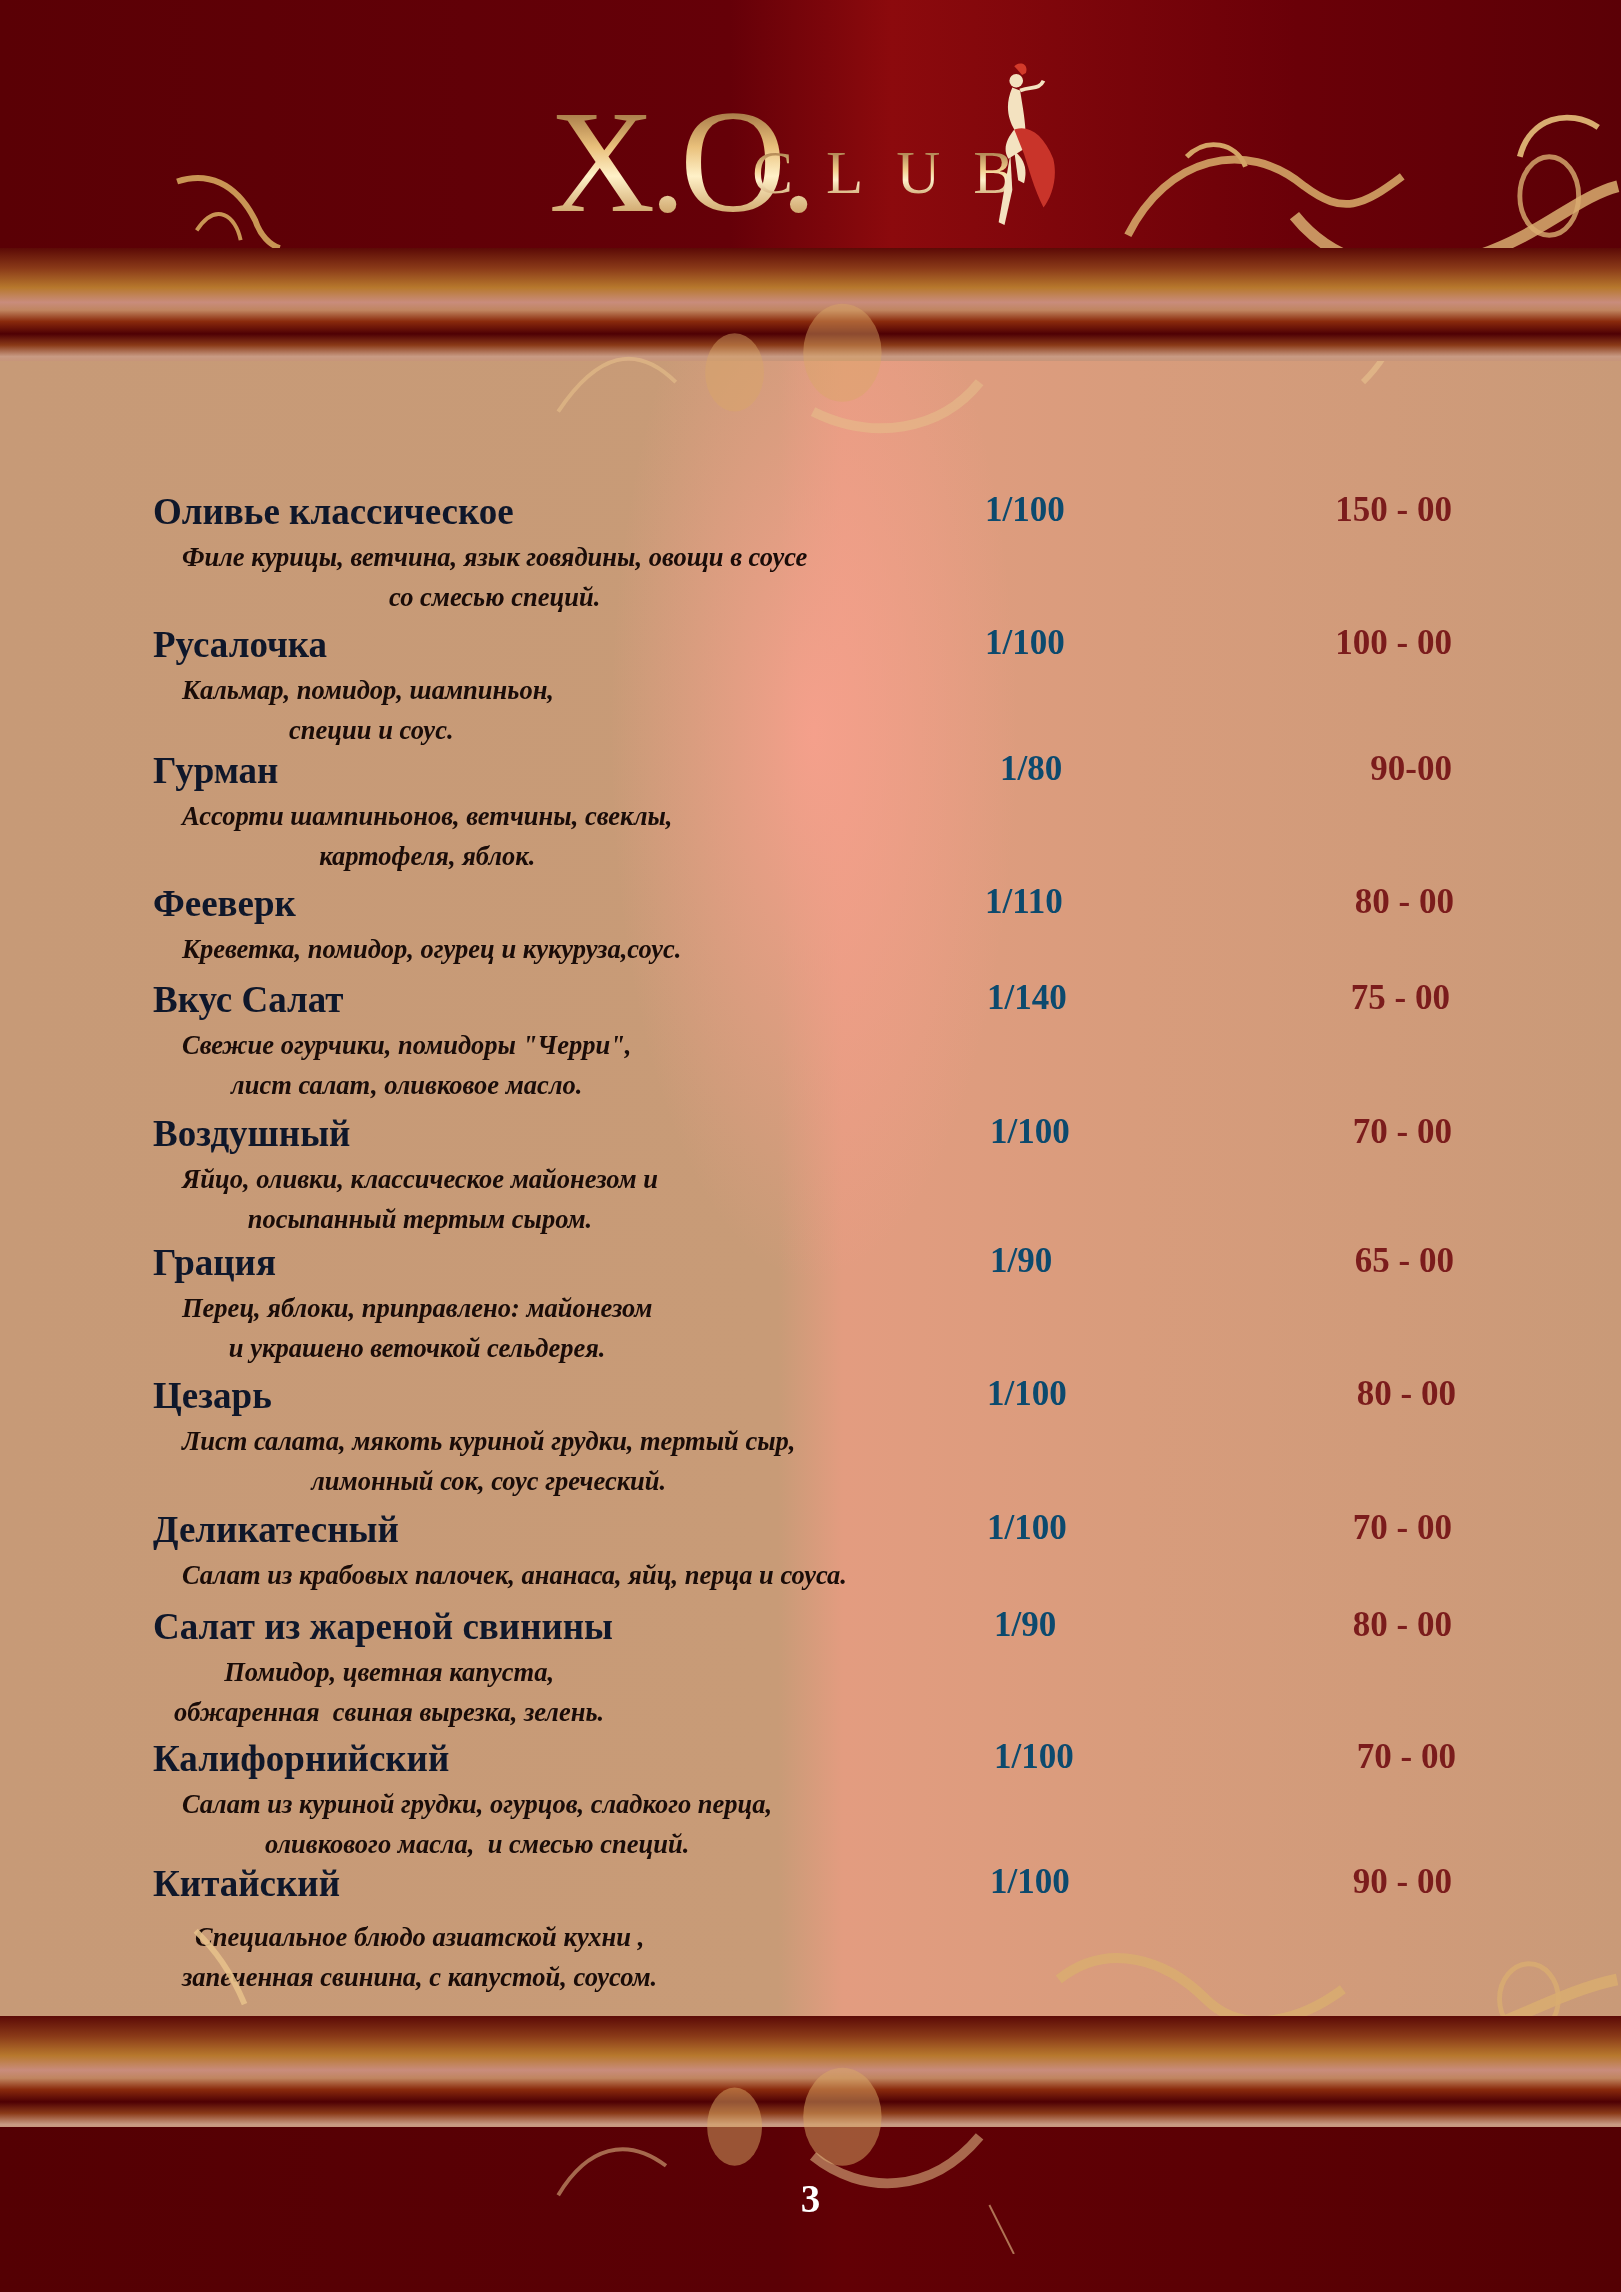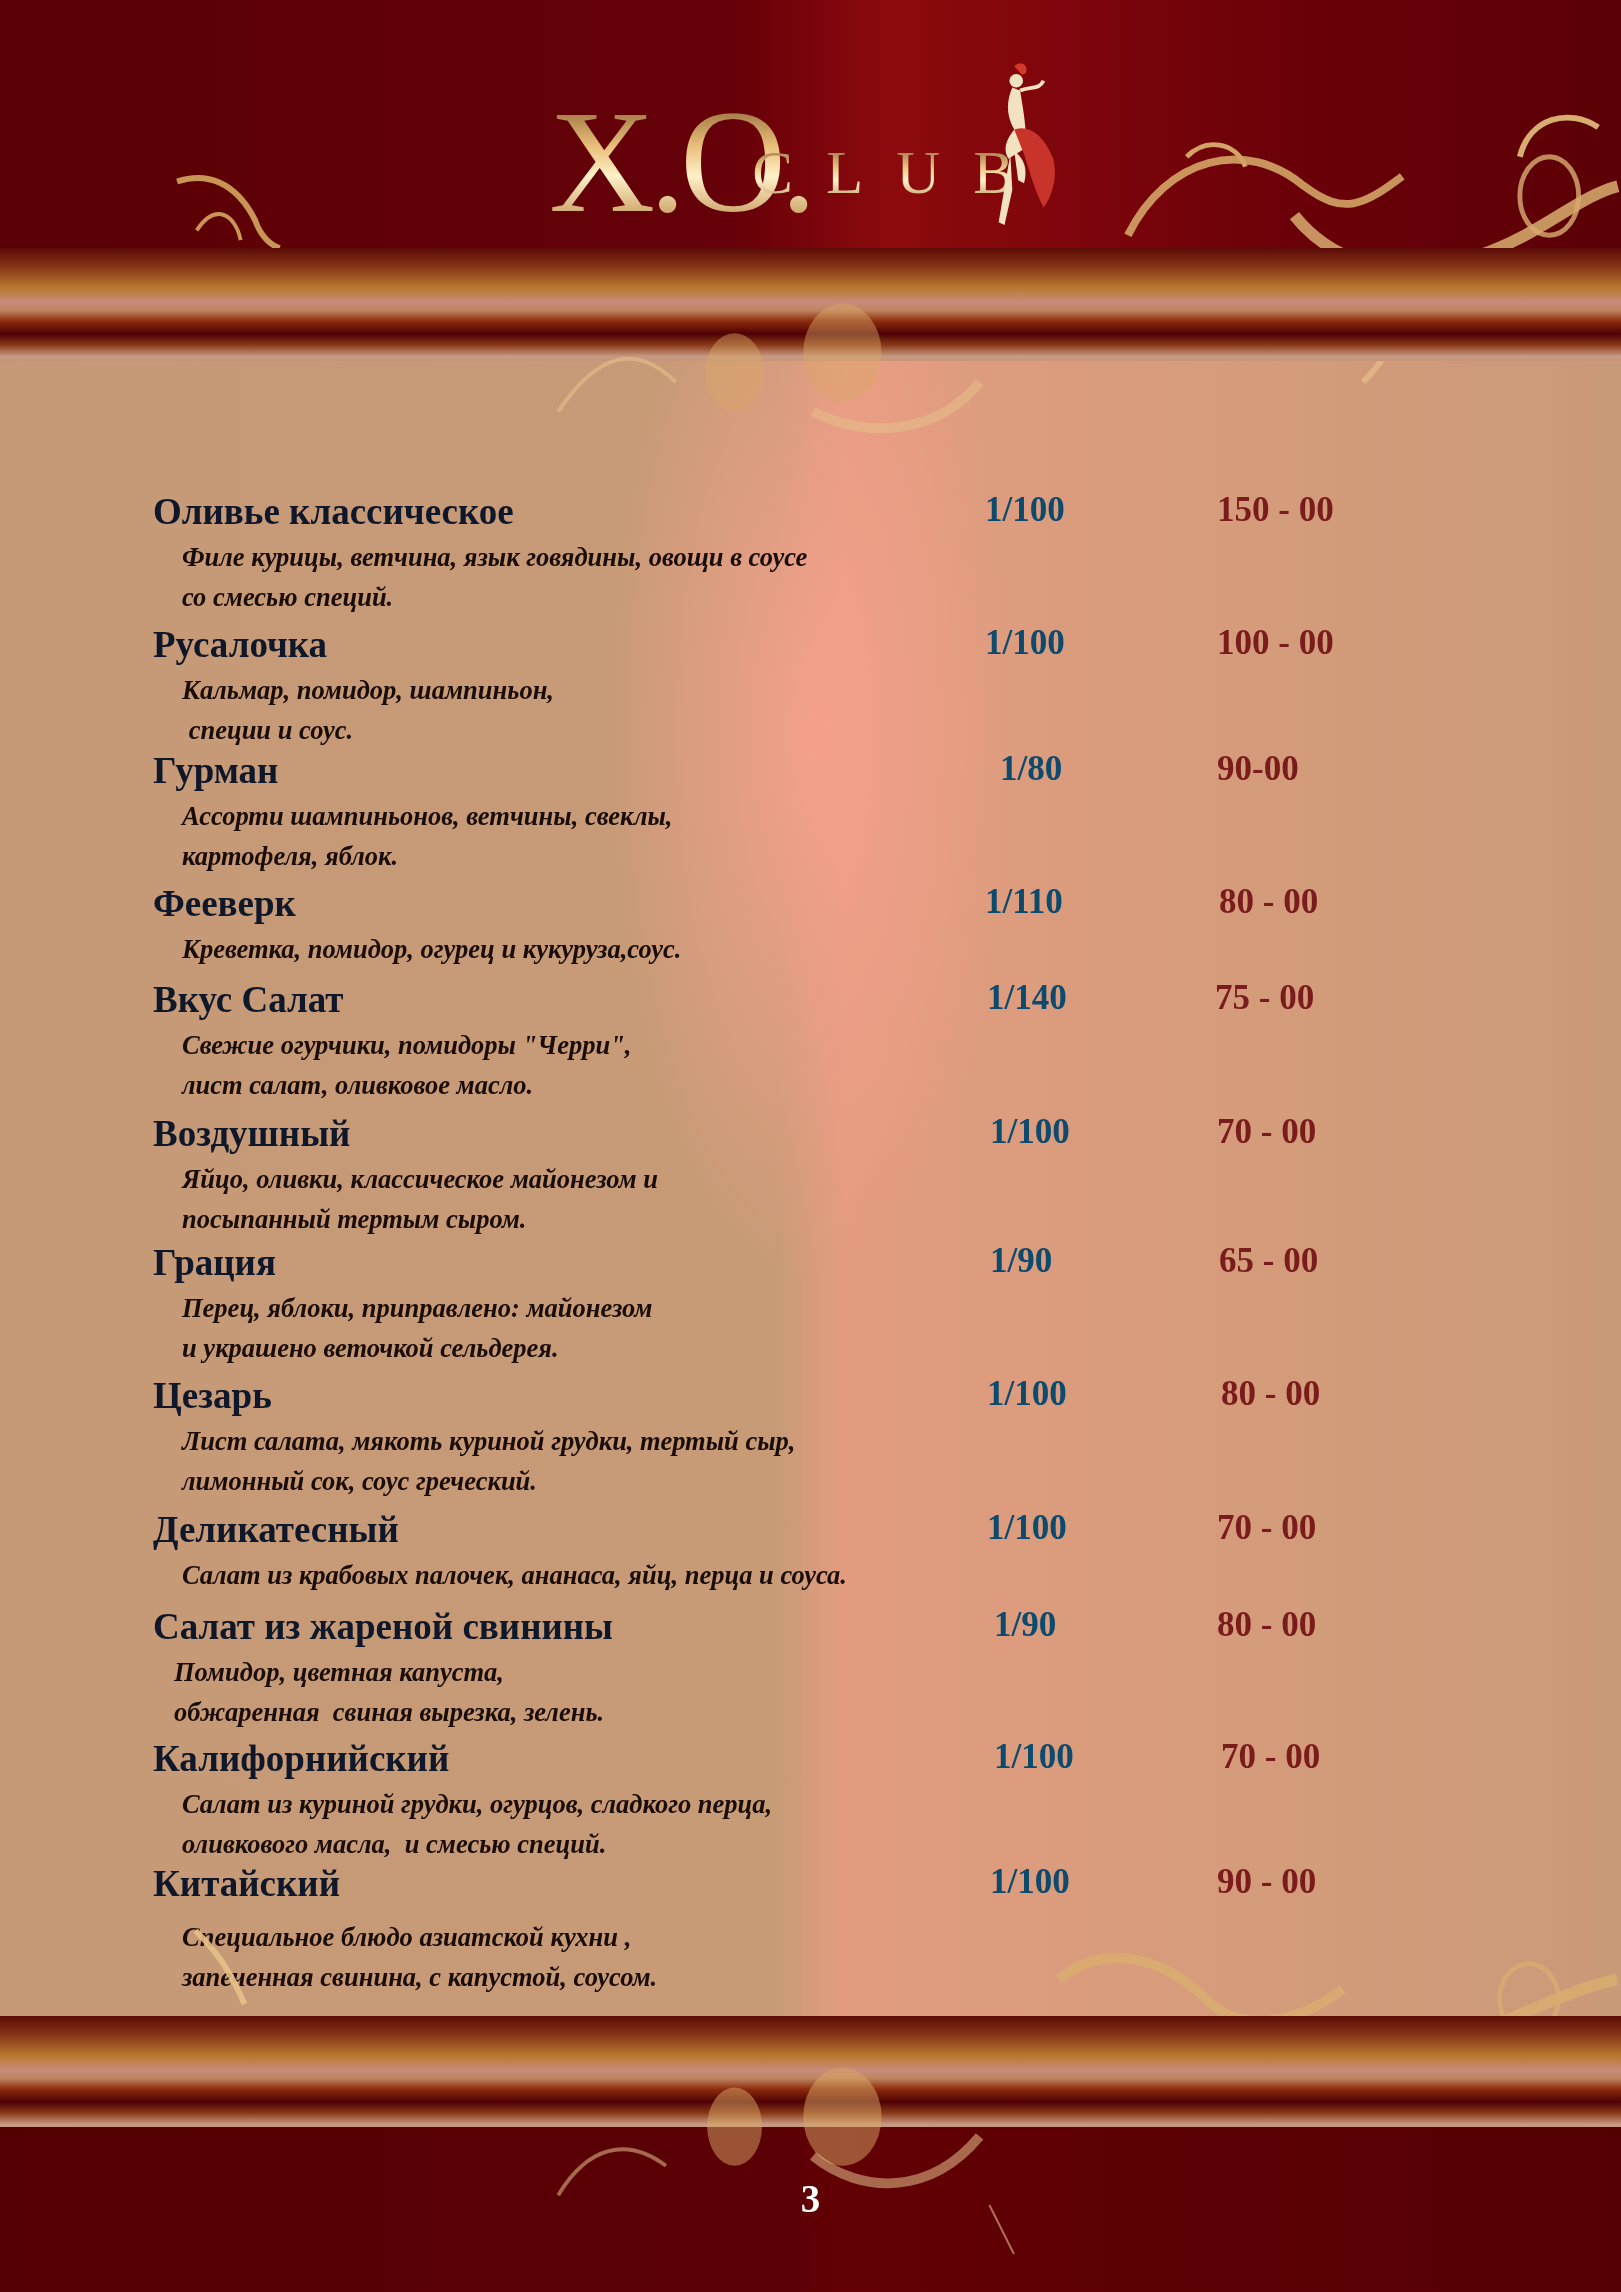--- a/index.html
+++ b/index.html
@@ -71,26 +71,26 @@
     .item .name {
       position: absolute; left: 153px; top: 0;
       font-size: 37px; font-weight: bold; color: #0f172a; white-space: nowrap;
     }
     .item .weight {
       position: absolute; top: 0; font-size: 35px; font-weight: bold; color: #0c4a6e;
       white-space: nowrap;
     }
     .item .price {
       position: absolute; top: 0; font-size: 35px; font-weight: bold; color: #7b1c1c;
-      white-space: nowrap; width: 235px;
+      white-space: nowrap; text-align: right; width: 235px;
     }
     .item .desc {
       position: absolute; left: 182px; top: 47px;
       font-size: 26.5px; font-style: italic; font-weight: bold; color: #1a0c08;
-      line-height: 40px; white-space: pre;
+      line-height: 40px; white-space: pre; text-align: center;
     }
 
     .page-num {
       position: absolute; left: 0; right: 0; top: 2176px; text-align: center;
       font-size: 39px; font-weight: bold; color: #ffffff;
     }
   </style>
 </head>
 <body>
 

